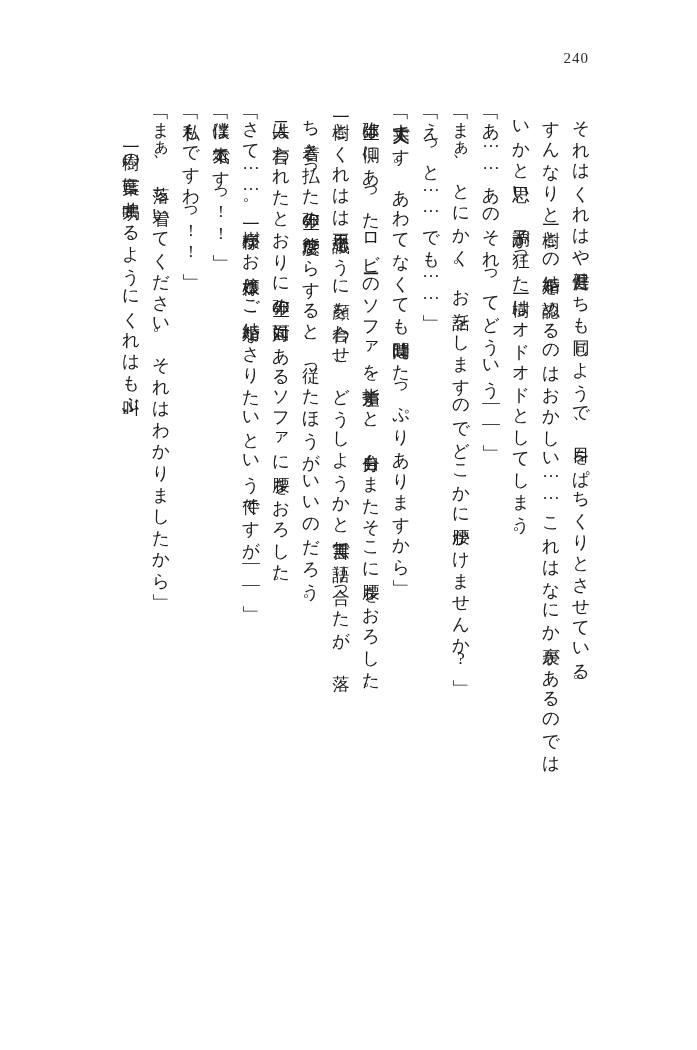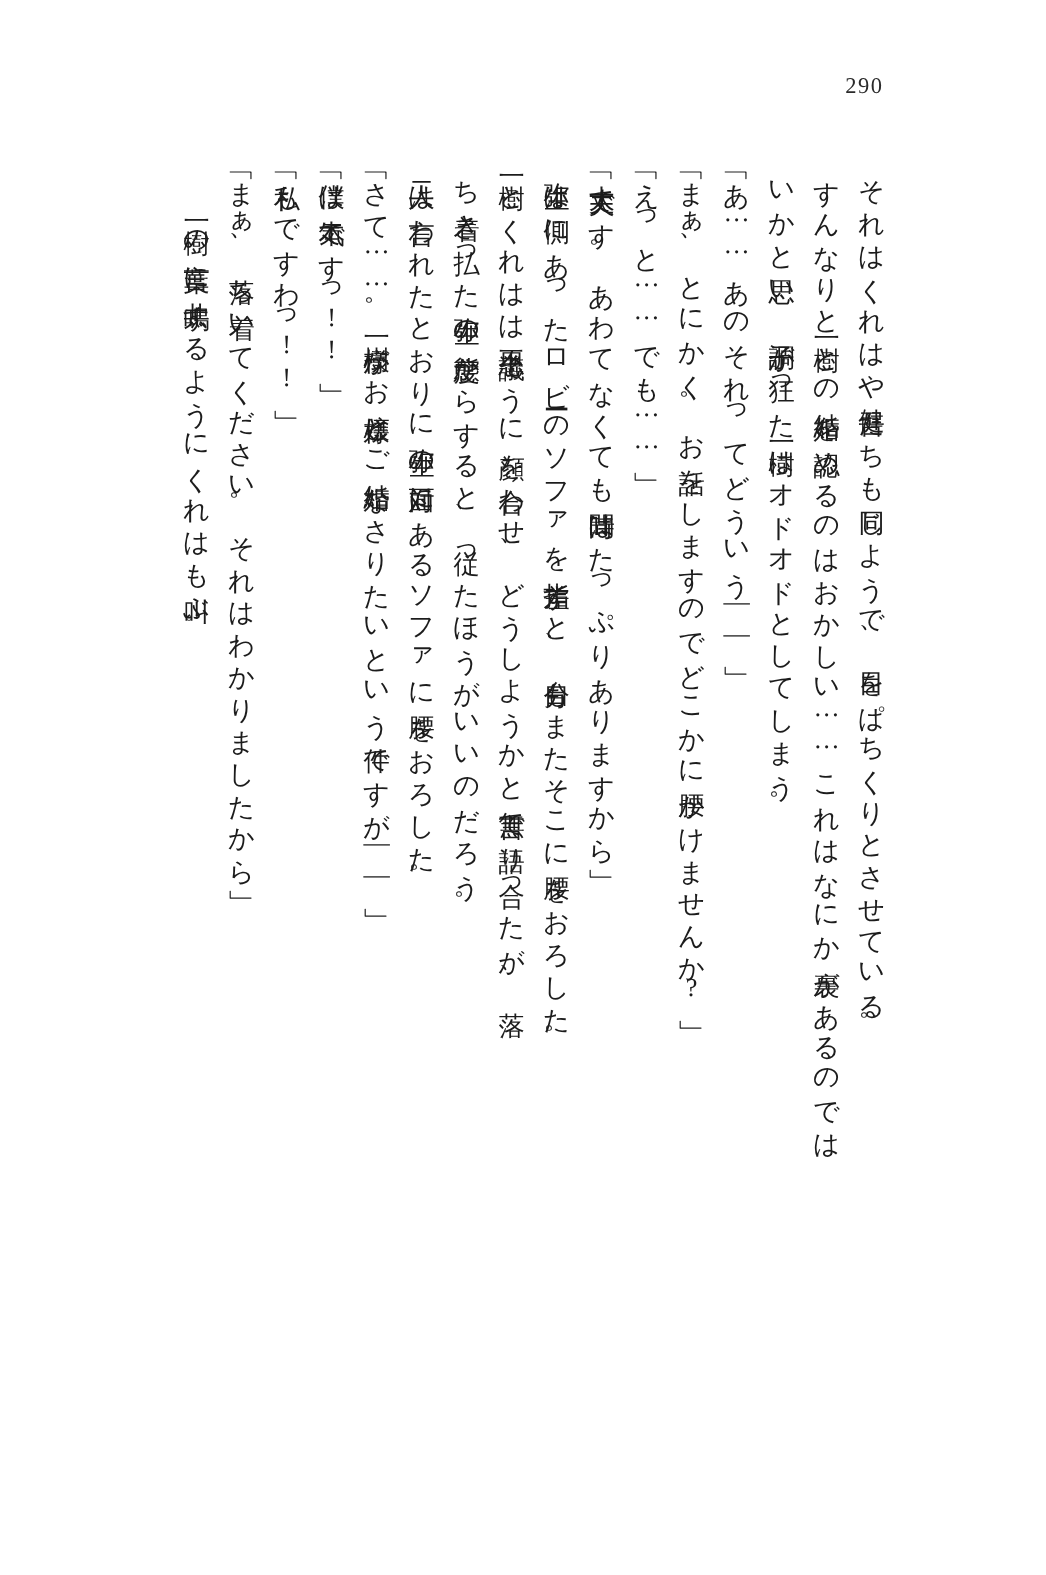--- a/index.html
+++ b/index.html
@@ -50,21 +50,21 @@
     white-space: pre;
     font-family: "Liberation Serif", "DejaVu Serif", serif;
   }
   .vline.indent2 { padding-top: 30px; }
 </style>
 </head>
 <body>
 
 <div class="page">
 
-  <div class="page-number">290</div>
+  <div class="page-number">240</div>
 
   <div class="text-body">
     <div class="vline">それはくれはや健吾たちも同じようで、目をぱちくりとさせている。</div>
     <div class="vline">すんなりと一樹との結婚を認めるのはおかしい……これはなにか裏があるのでは</div>
     <div class="vline">いかと思い、調子が狂った一樹はオドオドとしてしまう。</div>
     <div class="vline">「あ……あのそれってどういう——」</div>
     <div class="vline">「まぁ、とにかく。お話をしますのでどこかに腰かけませんか?」</div>
     <div class="vline">「えっと……でも……」</div>
     <div class="vline">「大丈夫です。あわてなくても時間はたっぷりありますから」</div>
     <div class="vline">弥生は側にあったロビーのソファを指差すと、自分もまたそこに腰をおろした。</div>

